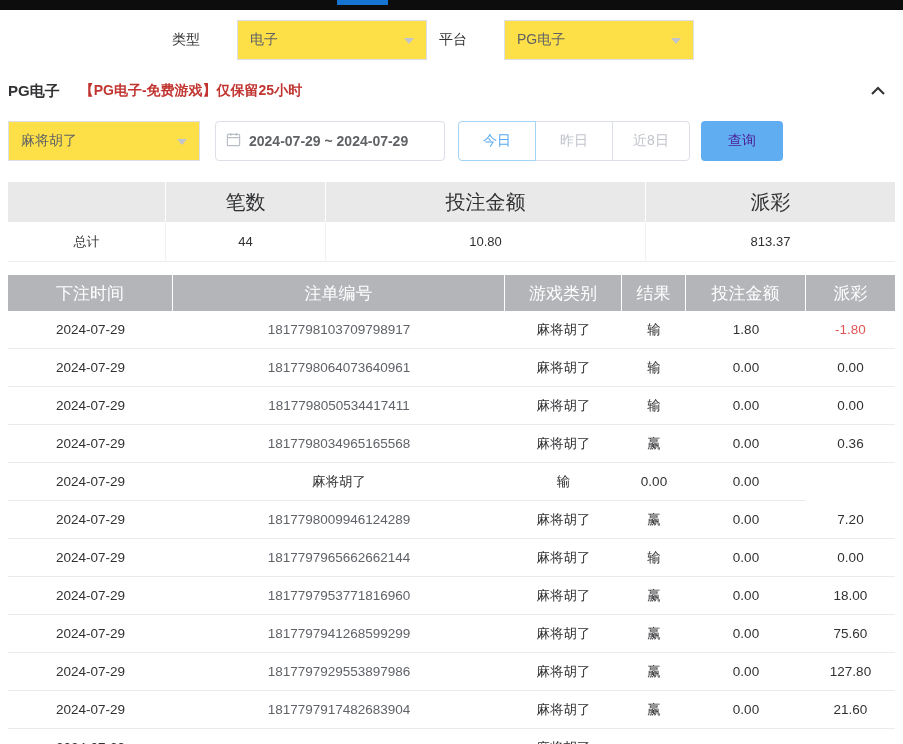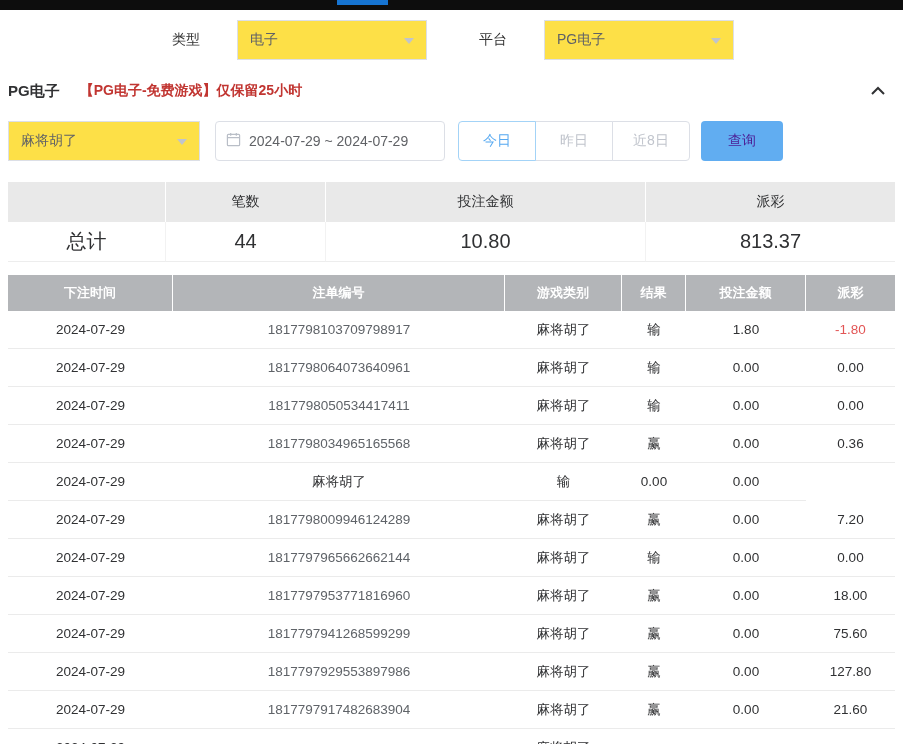--- a/index.html
+++ b/index.html
@@ -9,76 +9,76 @@
     font-family: "Liberation Sans", "DejaVu Sans", sans-serif;
   }
 
   
   .topbar { height: 10px; background: #0d0d0d; position: relative; }
   .tab-accent { position: absolute; left: 337px; top: 0; width: 51px; height: 5px; background: #1674d2; }
 
   
   .filter-bar { display: flex; align-items: center; padding: 10px 0 0 172px; gap: 12px; }
   .flabel { font-size: 14px; color: #333; margin-right: 25px; }
-  .flabel.platform { margin-left: 40px; }
+  .flabel.platform { }
   .select {
     width: 190px; height: 40px; border: 1px solid #dcdfe6; border-radius: 0;
     background: #fde047; display: flex; align-items: center; padding: 8px 12px;
     font-size: 14px; color: #606266; cursor: pointer;
   }
   .select .val { flex: 1; text-align: left; }
   .caret { width: 0; height: 0; border: 5px solid transparent; border-top: 6px solid #c0c4cc; margin-top: 6px; }
 
   
   .section-header { display: flex; align-items: center; height: 38px; margin: 12px 8px 0; }
   .section-title { font-size: 15px; font-weight: bold; color: #303133; }
   .section-notice { font-size: 14px; font-weight: bold; color: #c13531; margin-left: 20px; }
   .collapse-btn { margin-left: auto; margin-right: 8px; background: none; border: none; cursor: pointer; line-height: 0; }
 
   
   .query-row { display: flex; align-items: center; margin: 11px 8px 0; }
   .game-select { width: 192px; }
   .date-input {
     width: 230px; height: 40px; border: 1px solid #dcdfe6; border-radius: 4px;
     display: flex; align-items: center; padding: 0 10px; margin-left: 15px;
-    color: #606266; font-size: 14px; background: #fff; cursor: pointer;
+    color: #606266; font-size: 14px; background: #fff; cursor: pointer; font-weight: bold;
   }
   .date-input svg { margin-right: 8px; flex: none; }
   .btn-group { display: flex; margin-left: 13px; }
   .qbtn {
     width: 78px; height: 40px; background: #fff; border: 1px solid #dcdfe6;
     color: #c0c4cc; font-size: 14px; cursor: pointer; margin-left: -1px; font-family: inherit;
   }
   .qbtn:first-child { margin-left: 0; border-radius: 4px 0 0 4px; }
   .qbtn:last-child { border-radius: 0 4px 4px 0; }
   .qbtn.active { border-color: #a3d3f7; color: #57a9f1; position: relative; z-index: 1; }
   .search-btn {
     margin-left: 11px; width: 82px; height: 40px; background: #61adf1; border: none;
     border-radius: 4px; color: #4c1d95; font-size: 14px; cursor: pointer; font-family: inherit;
   }
 
   
   .summary { margin: 21px 8px 0; }
   .sum-header, .sum-row { display: grid; grid-template-columns: 158px 160px 320px 1fr; }
   .sum-header .cell {
     height: 40px; background: #e9e9e9; display: flex; align-items: center; justify-content: center;
-    font-size: 14px; color: #303133; border-right: 1px solid #fff;
+    font-size: 20px; color: #303133; border-right: 1px solid #fff;
   }
   .sum-header .cell:last-child { border-right: none; }
   .sum-row .cell {
     height: 40px; background: #fff; display: flex; align-items: center; justify-content: center;
-    font-size: 20px; color: #303133; border-bottom: 1px solid #ededed; border-right: 1px solid #f2f2f2;
+    font-size: 13px; color: #303133; border-bottom: 1px solid #ededed; border-right: 1px solid #f2f2f2;
   }
   .sum-row .cell:last-child { border-right: none; }
 
   
   .dtable { margin: 13px 8px 0; }
   .thead, .trow { display: grid; grid-template-columns: 165px 332px 117px 64px 120px 1fr; }
   .thead .cell {
-    height: 36px; background: #b3b5b8; color: #fff; font-weight: bold; font-size: 13px;
+    height: 36px; background: #b3b5b8; color: #fff; font-weight: normal; font-size: 17px;
     display: flex; align-items: center; justify-content: center; border-right: 1px solid #fff; text-align: center;
   }
   .thead .cell:last-child { border-right: none; }
   .trow .cell {
     height: 38px; background: #fff; display: flex; align-items: center; justify-content: center;
     font-size: 13.5px; color: #303133; border-bottom: 1px solid #ebebeb;
   }
   .trow .cell.id { color: #5f6368; }
   .cell.neg { color: #e25555; }
 </style>

